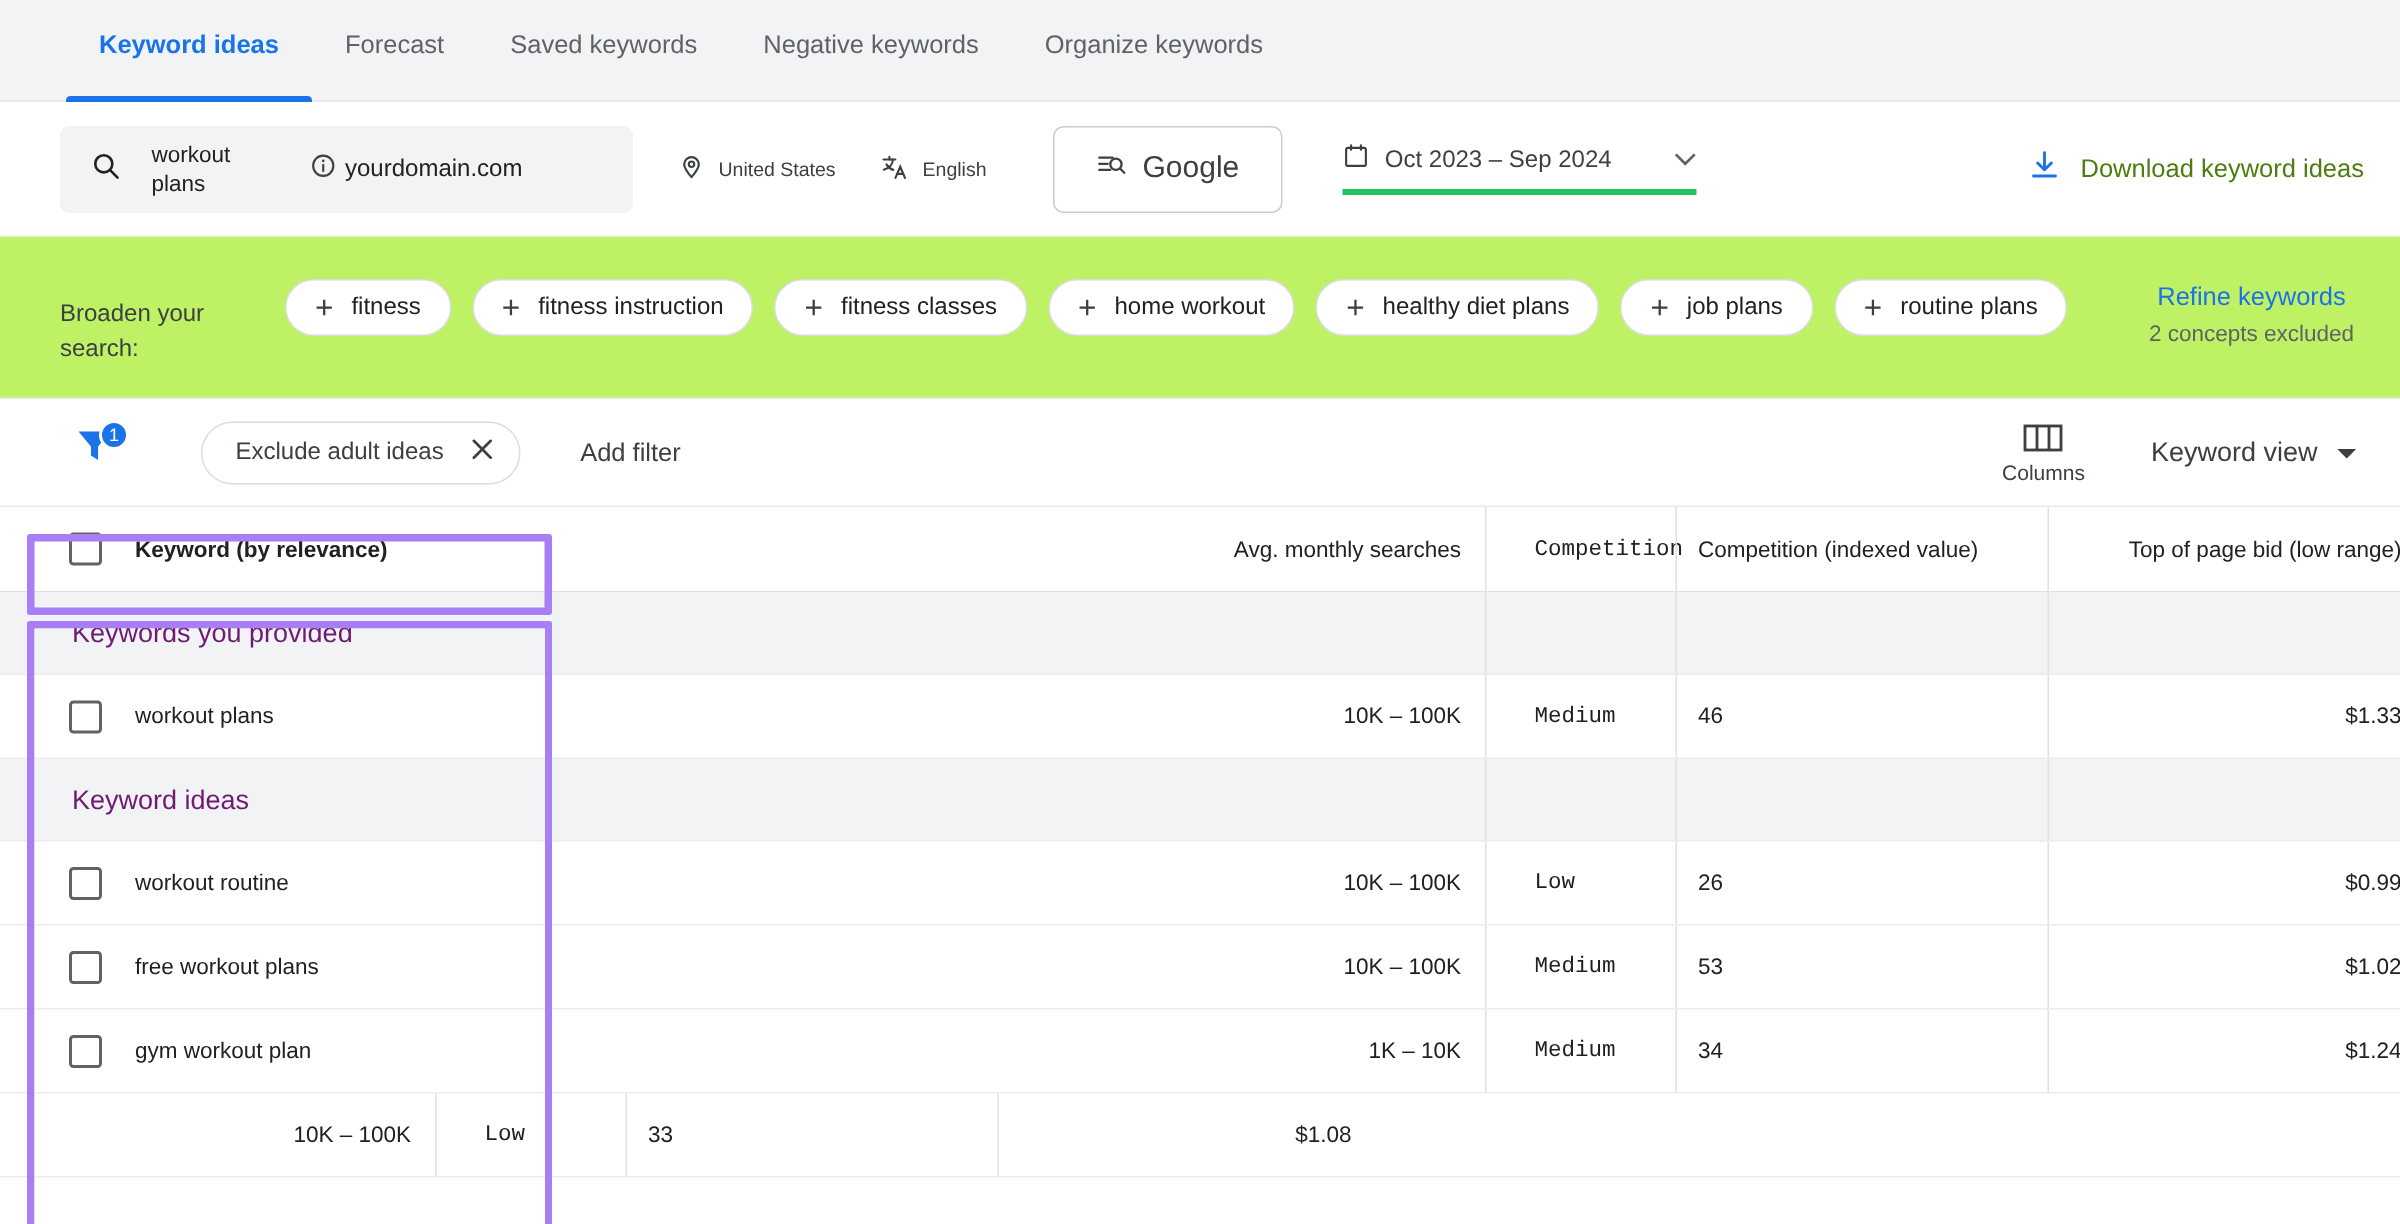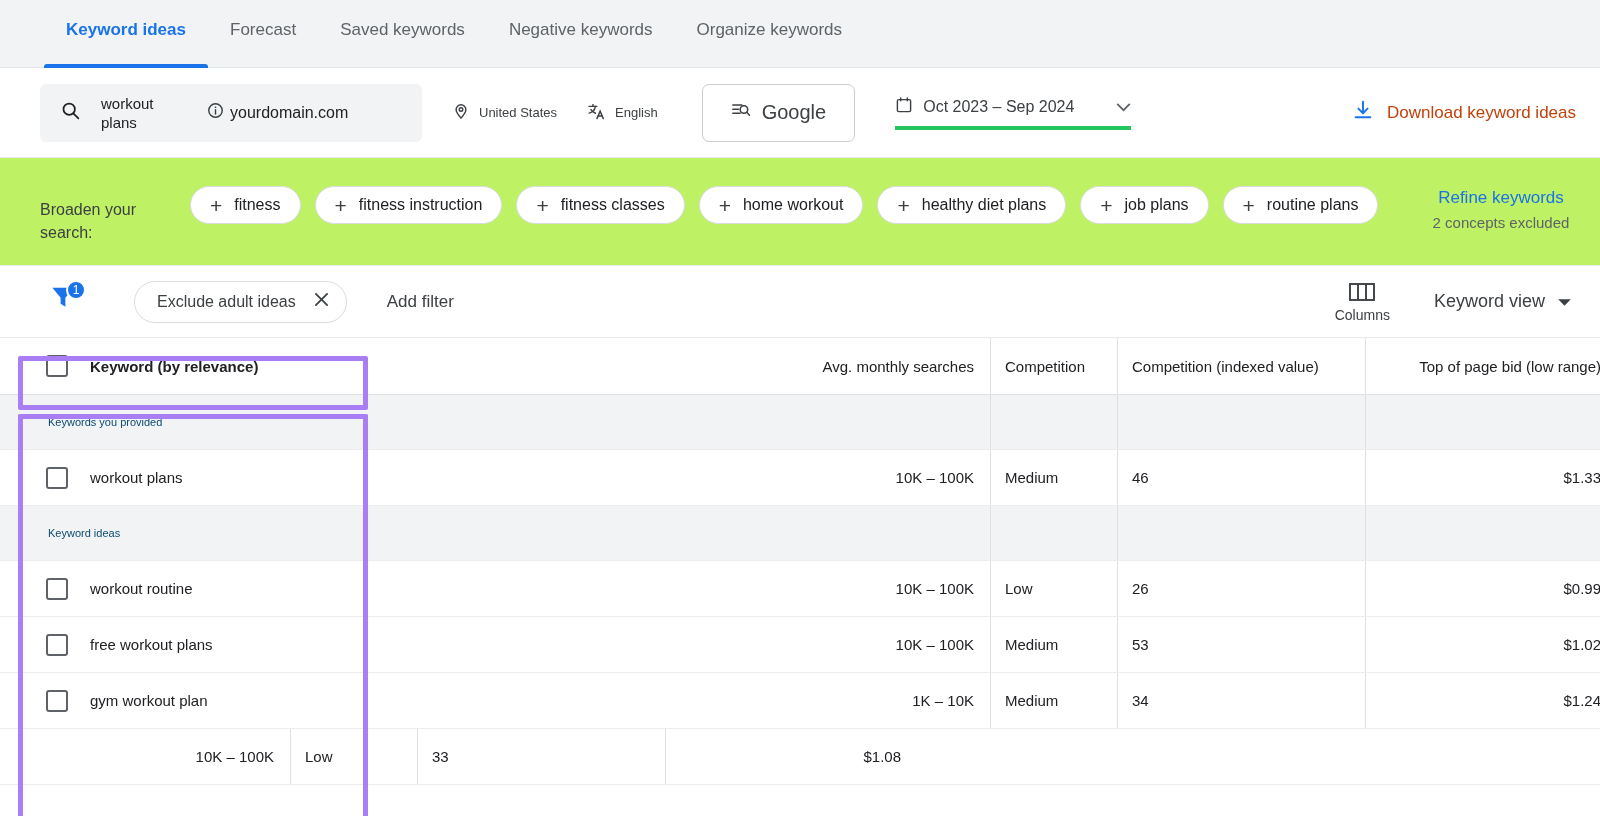--- a/index.html
+++ b/index.html
@@ -107,21 +107,21 @@
     padding-bottom: 8px;
     cursor: pointer;
     min-width: 236px;
   }
   .daterange .caret { margin-left: auto; }
   .dl-link {
     margin-left: auto;
     display: flex;
     align-items: center;
     gap: 13px;
-    color: #c2410c;
+    color: #4d7c0f;
     font-size: 17px;
     cursor: pointer;
     white-space: nowrap;
   }
 
   
   .broaden {
     display: flex;
     padding: 20px 24px 20px 40px;
     border-bottom: 1px solid #e8eaed;
@@ -254,27 +254,27 @@
   .th, .td {
     font-size: 15px;
     display: flex;
     align-items: center;
     padding: 0 14px;
   }
   .th { height: 56px; color: #202124; }
   .td { height: 55px; color: #202124; }
   .c-kw      { width: 700px; flex: none; padding-left: 0; }
   .c-vol     { width: 290px; flex: none; justify-content: flex-end; padding-right: 16px; }
-  .c-comp    { width: 127px; flex: none; border-left: 1px solid #e0e0e0; padding-left: 14px; }
+  .c-comp    { width: 127px; flex: none; border-left: 1px solid #e0e0e0; padding-left: 32px; font-family: Liberation Mono, monospace; }
   .c-compidx { width: 248px; flex: none; border-left: 1px solid #e0e0e0; padding-left: 14px; }
   .c-bidlow  { width: 252px; flex: none; border-left: 1px solid #e0e0e0; justify-content: flex-end; padding-right: 16px; }
   .tbody .trow { border-bottom: 1px solid #ececec; }
   .trow.group { background: #f1f3f4; }
   .group .td { height: 54px; }
-  .group-label { font-size: 11px; color: #0c4a6e; padding-left: 48px; }
+  .group-label { font-size: 18px; color: #701a75; padding-left: 48px; }
   .cb {
     width: 22px; height: 22px;
     border: 2px solid #5f6368;
     border-radius: 3px;
     flex: none;
     margin-left: 46px;
     margin-right: 22px;
     cursor: pointer;
     background: #fff;
   }

